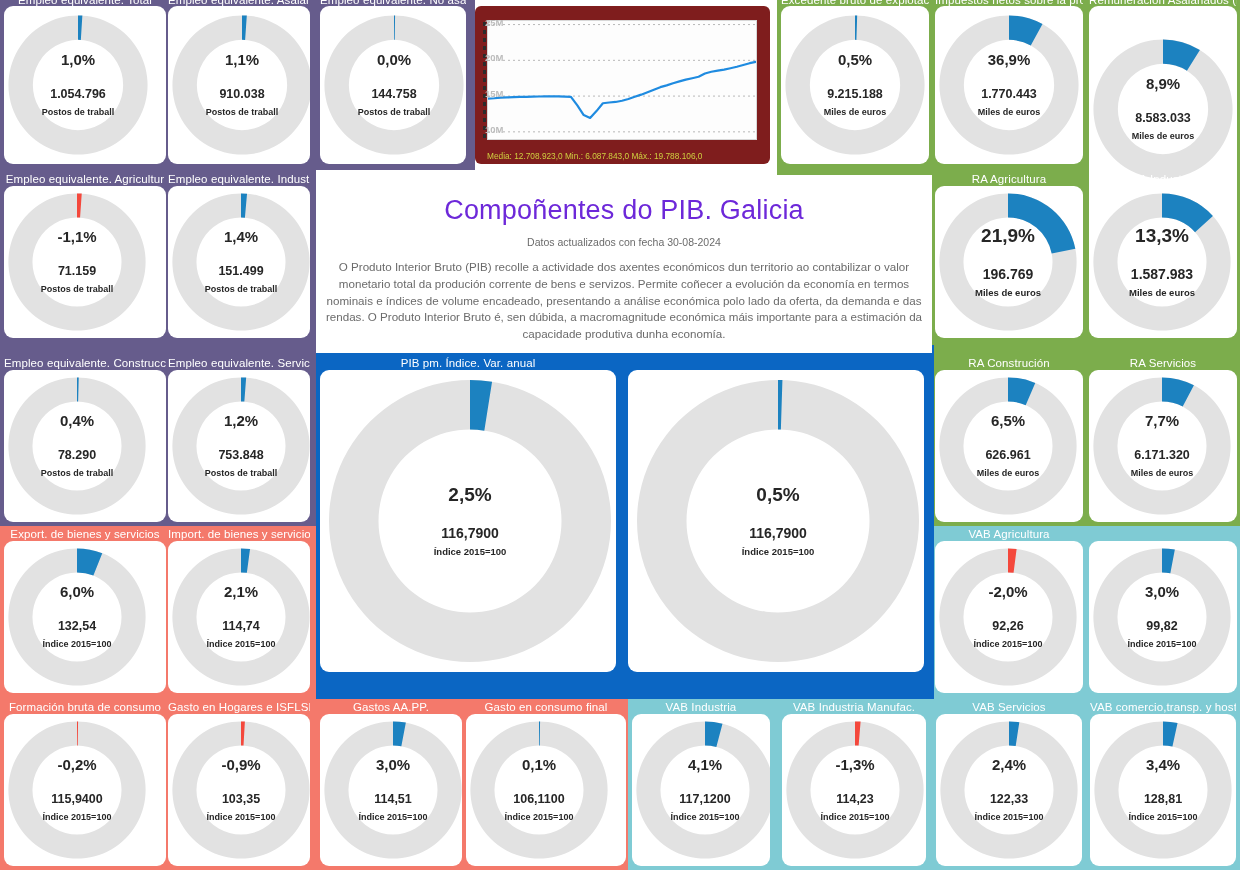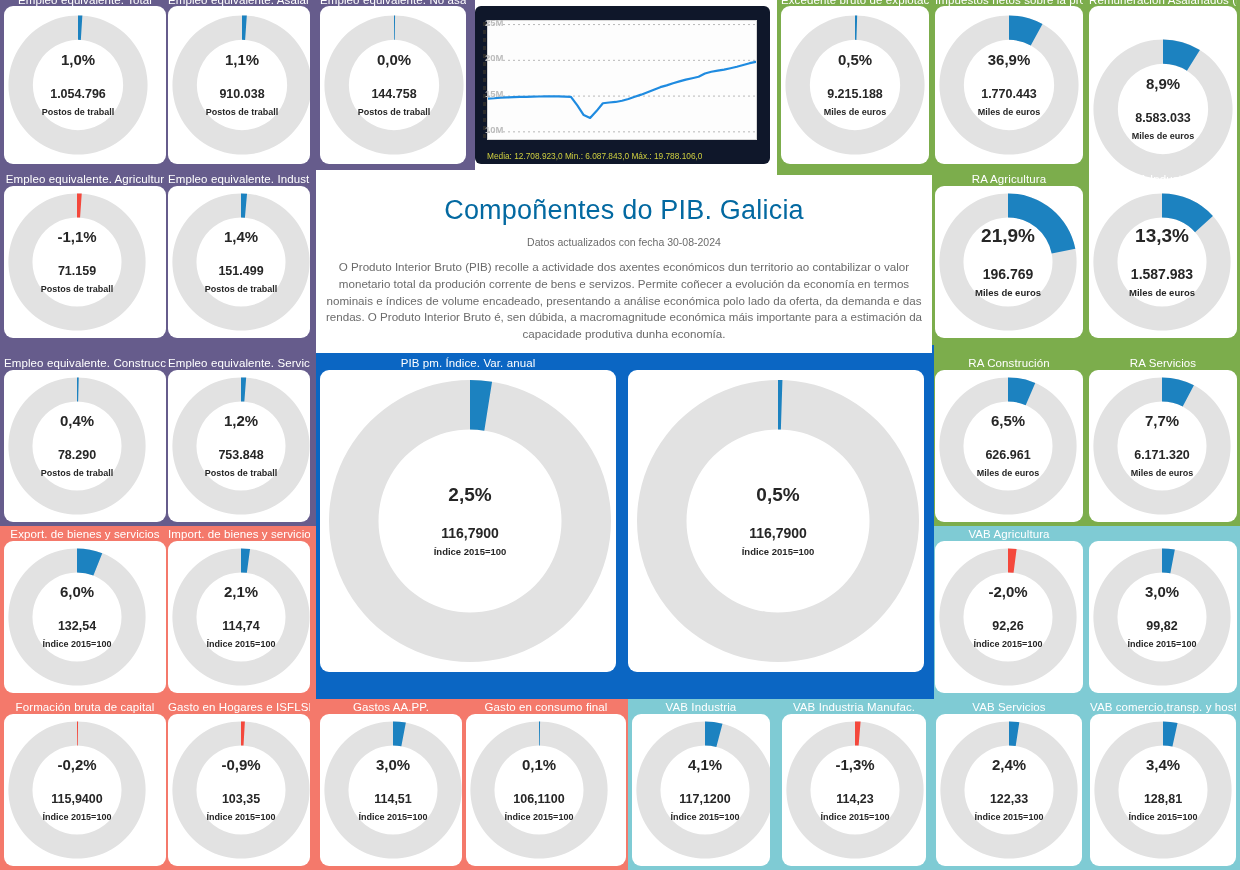--- a/index.html
+++ b/index.html
@@ -88,21 +88,21 @@
 
   
   #info-card {
     position: absolute;
     left: 316px; top: 175px;
     width: 616px; height: 178px;
     background: #ffffff;
   }
   #info-title {
     text-align: center;
-    color: #0369a1;
+    color: #6d28d9;
     font-size: 27px;
     font-weight: normal;
     padding-top: 20px;
     letter-spacing: .2px;
   }
   #info-sub {
     text-align: center;
     color: #6b6b6b;
     font-size: 10.5px;
     padding-top: 10px;
@@ -113,21 +113,21 @@
     line-height: 1.45;
     text-align: center;
     padding: 11px 6px 0 6px;
   }
 
   
   #chart-panel {
     position: absolute;
     left: 475px; top: 6px;
     width: 295px; height: 158px;
-    background: #0f172a;
+    background: #7f1d1d;
     border-radius: 6px;
     overflow: hidden;
   }
   #chart-plot {
     position: absolute;
     left: 12px; top: 14px;
     width: 270px; height: 120px;
     background: #fdfdfd;
     border: 1px solid #d8d8d8;
   }
@@ -555,21 +555,21 @@
             </svg>
             <div class="gauge-center">
               <div class="g-pct">3,0%</div>
               <div class="g-val">99,82</div>
               <div class="g-unit">Índice 2015=100</div>
             </div>
           </div>
         </div>
       </div>
       <div style="position: absolute; left: 4px; top: 701px; width: 162px; height: 14px;">
-        <div class="card-title" style="top: 0px;">Formación bruta de capital</div>
+        <div class="card-title" style="top: 0px;">Formación bruta de consumo</div>
       </div>
       <div class="card sz-s" style="left: 4px; top: 714px; width: 162px; height: 152px;">
         <div class="gauge-wrap">
           <div style="position: relative; width: 146px; height: 146px;">
             <svg width="146" height="146" viewBox="0 0 146 146" class="gauge">
               <path d="M 73.00011976449328 4.3800000001045305 A 68.61999999999999 68.61999999999999 0 1 1 72.99880235506735 4.38000001045144 L 72.99922280488413 28.470000006782307 A 44.53 44.53 0 1 0 73.0000777195116 28.47000000006782 Z" fill="#e2e2e2"></path>
               <path d="M 73 4.38000000000001 A 68.61999999999999 68.61999999999999 0 0 1 74.07783611393714 4.388465479108461 L 73.69944683989537 28.475493555591655 A 44.53 44.53 0 0 0 73 28.47 Z" fill="#f4483c"></path>
             </svg>
             <div class="gauge-center">
               <div class="g-pct">-0,2%</div>

